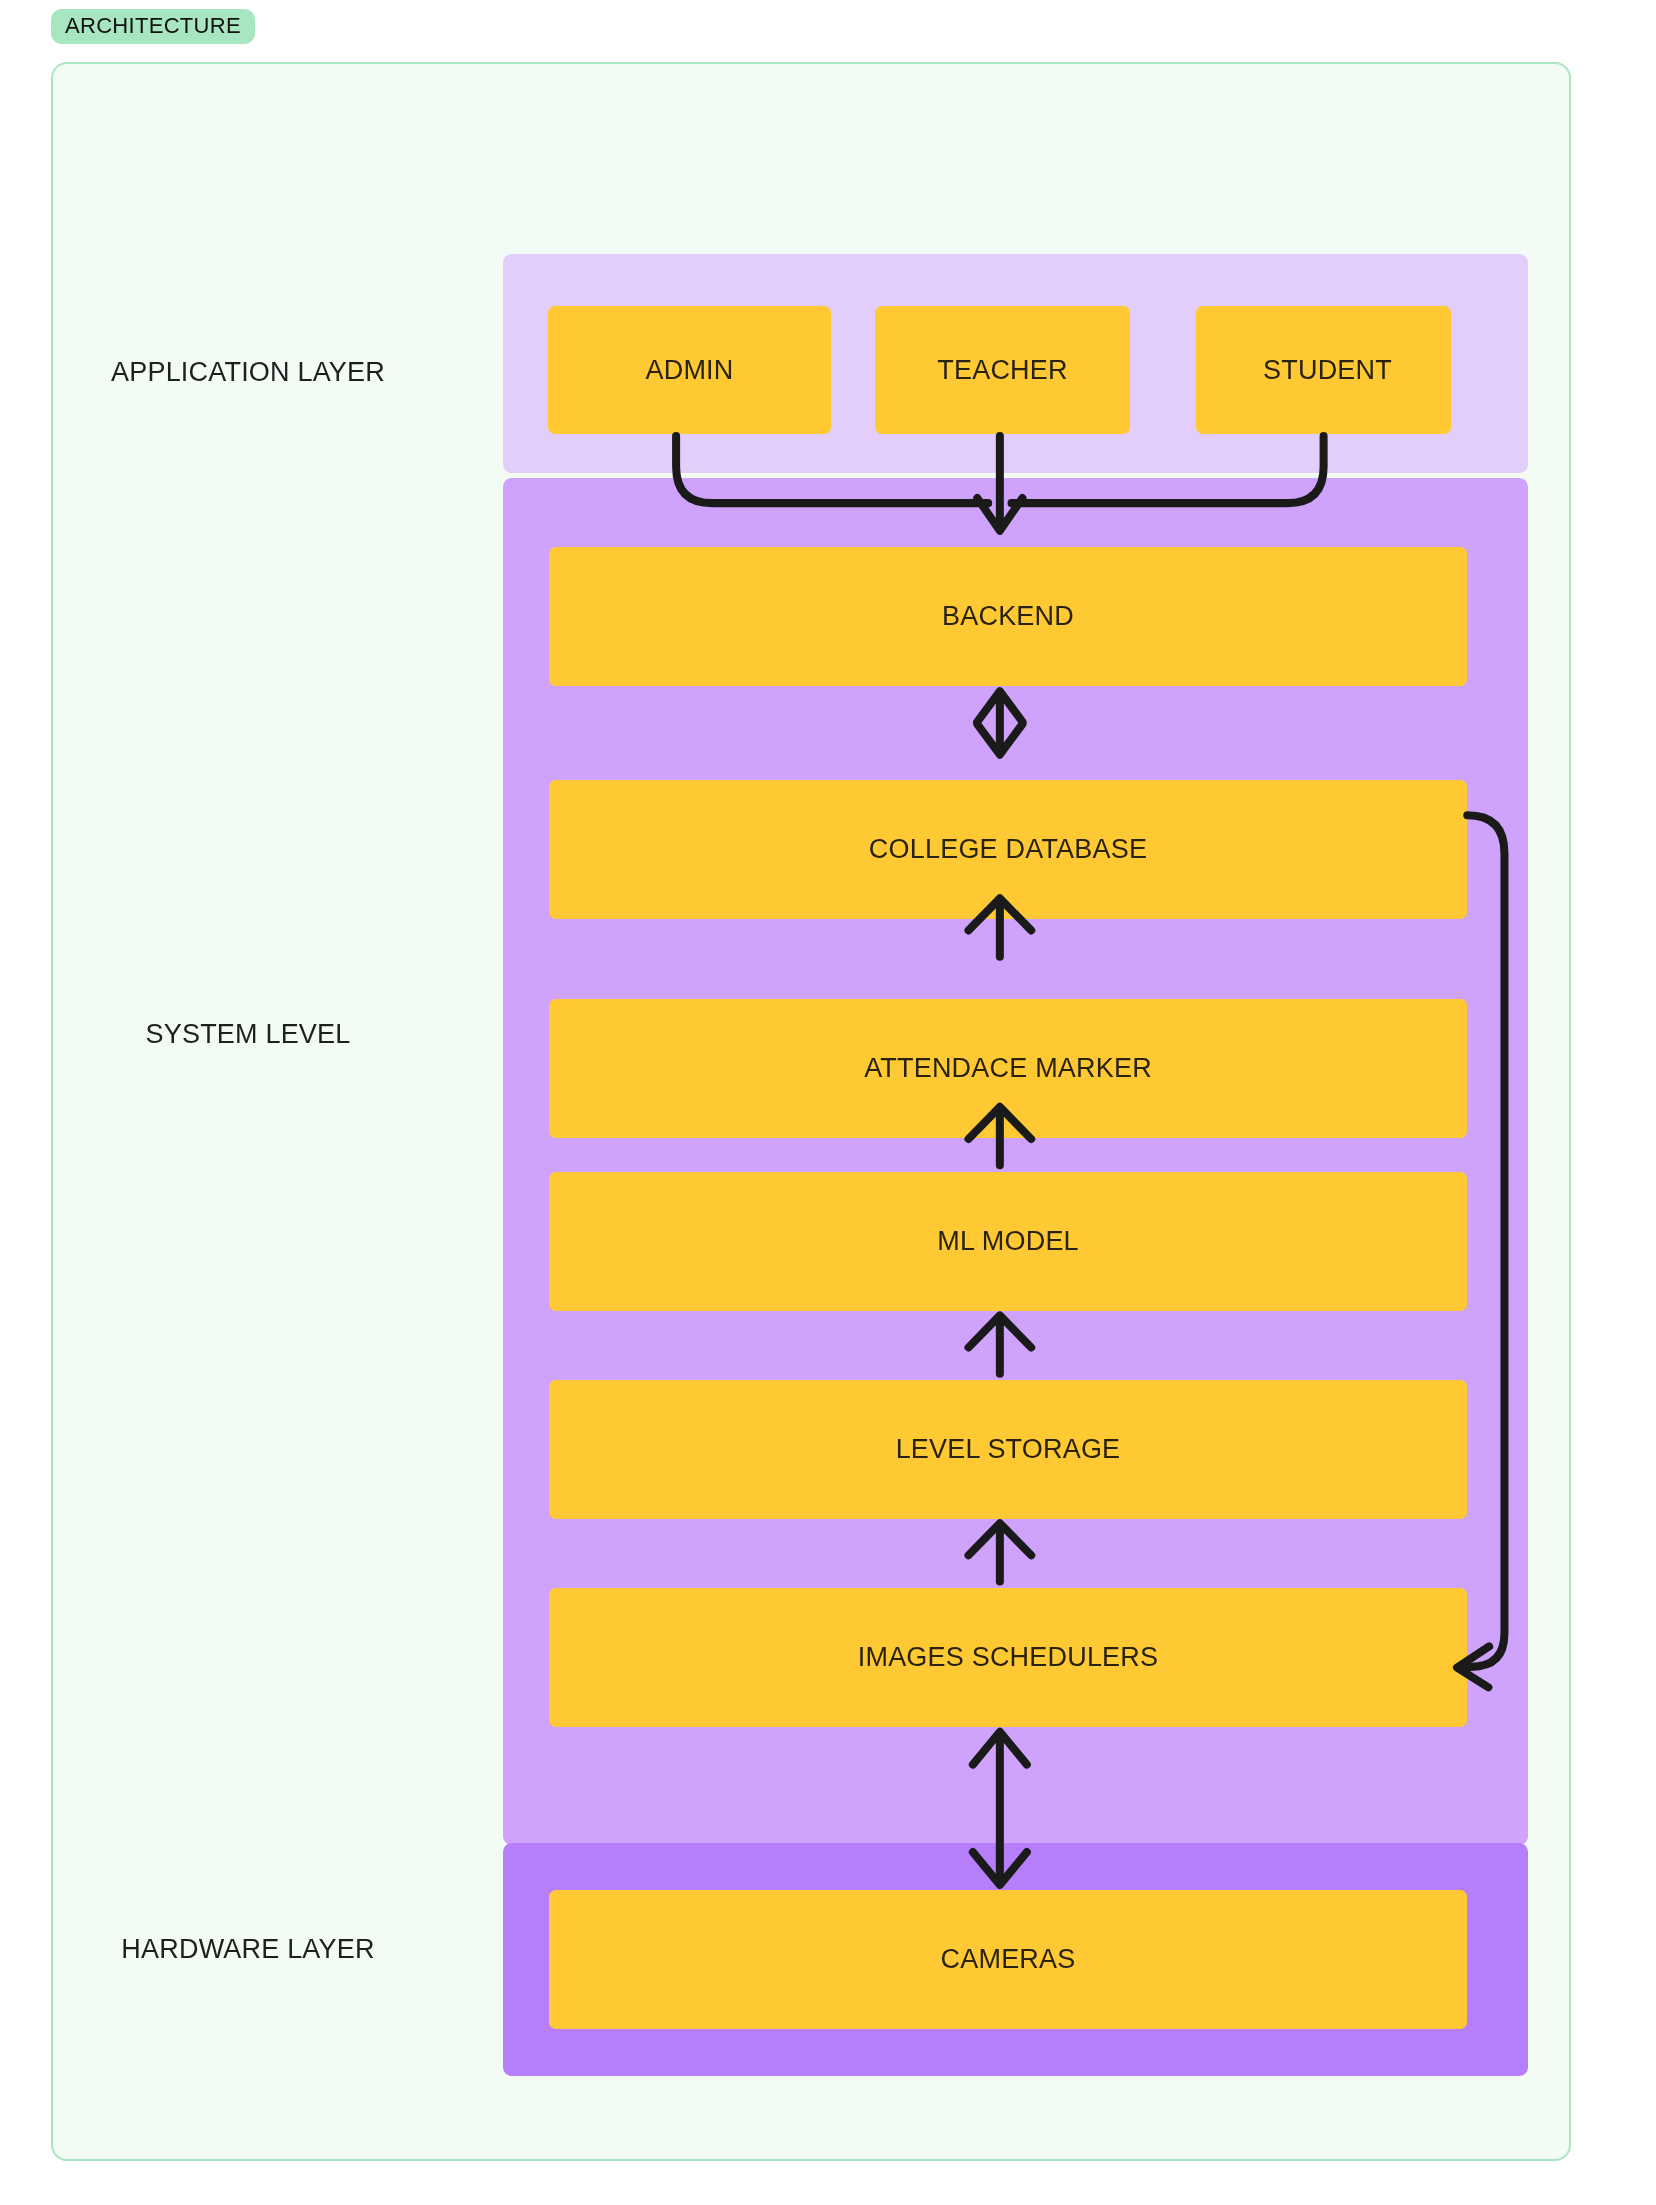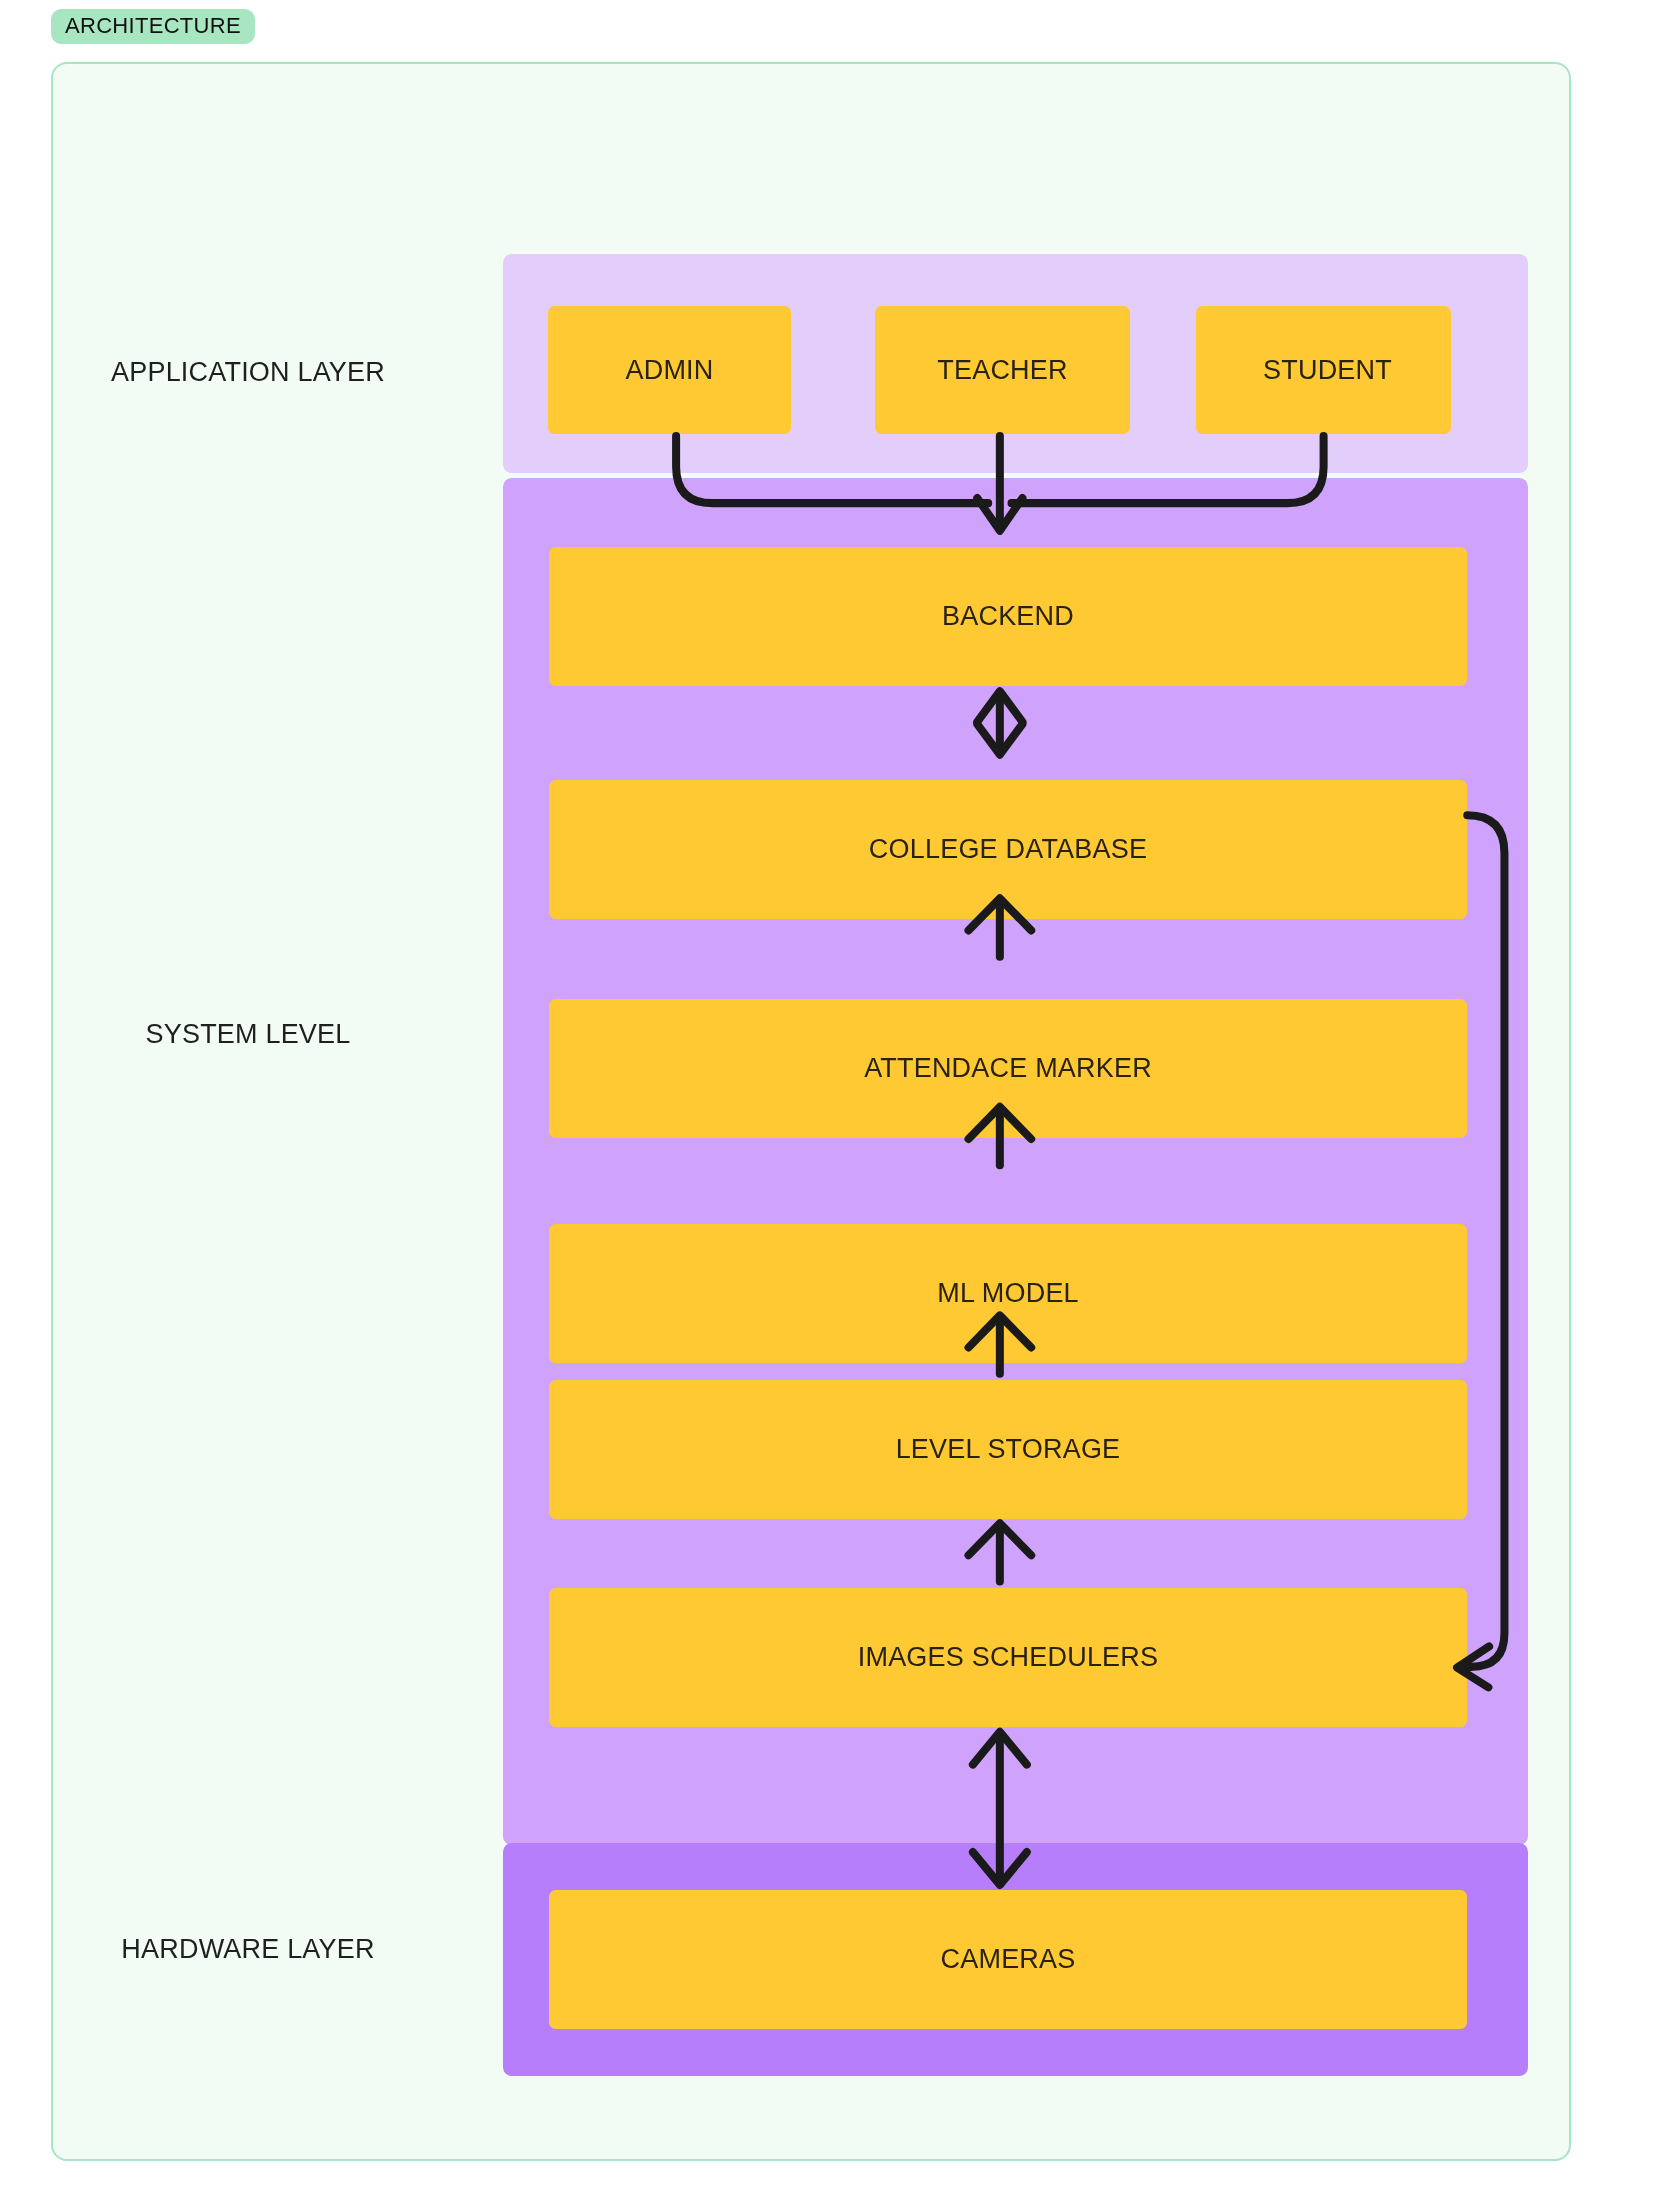--- a/index.html
+++ b/index.html
@@ -100,34 +100,34 @@
     display: flex;
     align-items: center;
     justify-content: center;
     font-size: 27px;
     color: #2A2210;
     letter-spacing: 0.2px;
     white-space: nowrap;
   }
 
   
-  #node-admin   { left: 548px;  top: 306px; width: 243px; height: 128px; }
+  #node-admin   { left: 548px;  top: 306px; width: 283px; height: 128px; }
   #node-teacher { left: 875px; top: 306px; width: 255px; height: 128px; }
   #node-student { left: 1196px; top: 306px; width: 255px; height: 128px; padding-left: 8px; }
 
   
   .node-wide {
     left: 549px;
     width: 918px;
     height: 139px;
   }
   #node-backend          { top: 547px;  }
   #node-college-database { top: 756px; margin-top: 24px; }
   #node-attendance-marker{ top: 963px; margin-top: 36px; }
-  #node-ml-model         { top: 1224px; }
+  #node-ml-model         { top: 1172px; }
   #node-image-storage    { top: 1380px; }
   #node-images-schedulers{ top: 1588px; }
 
   
   #node-cameras {
     left: 549px;
     top: 1890px;
     width: 918px;
     height: 139px;
   }

